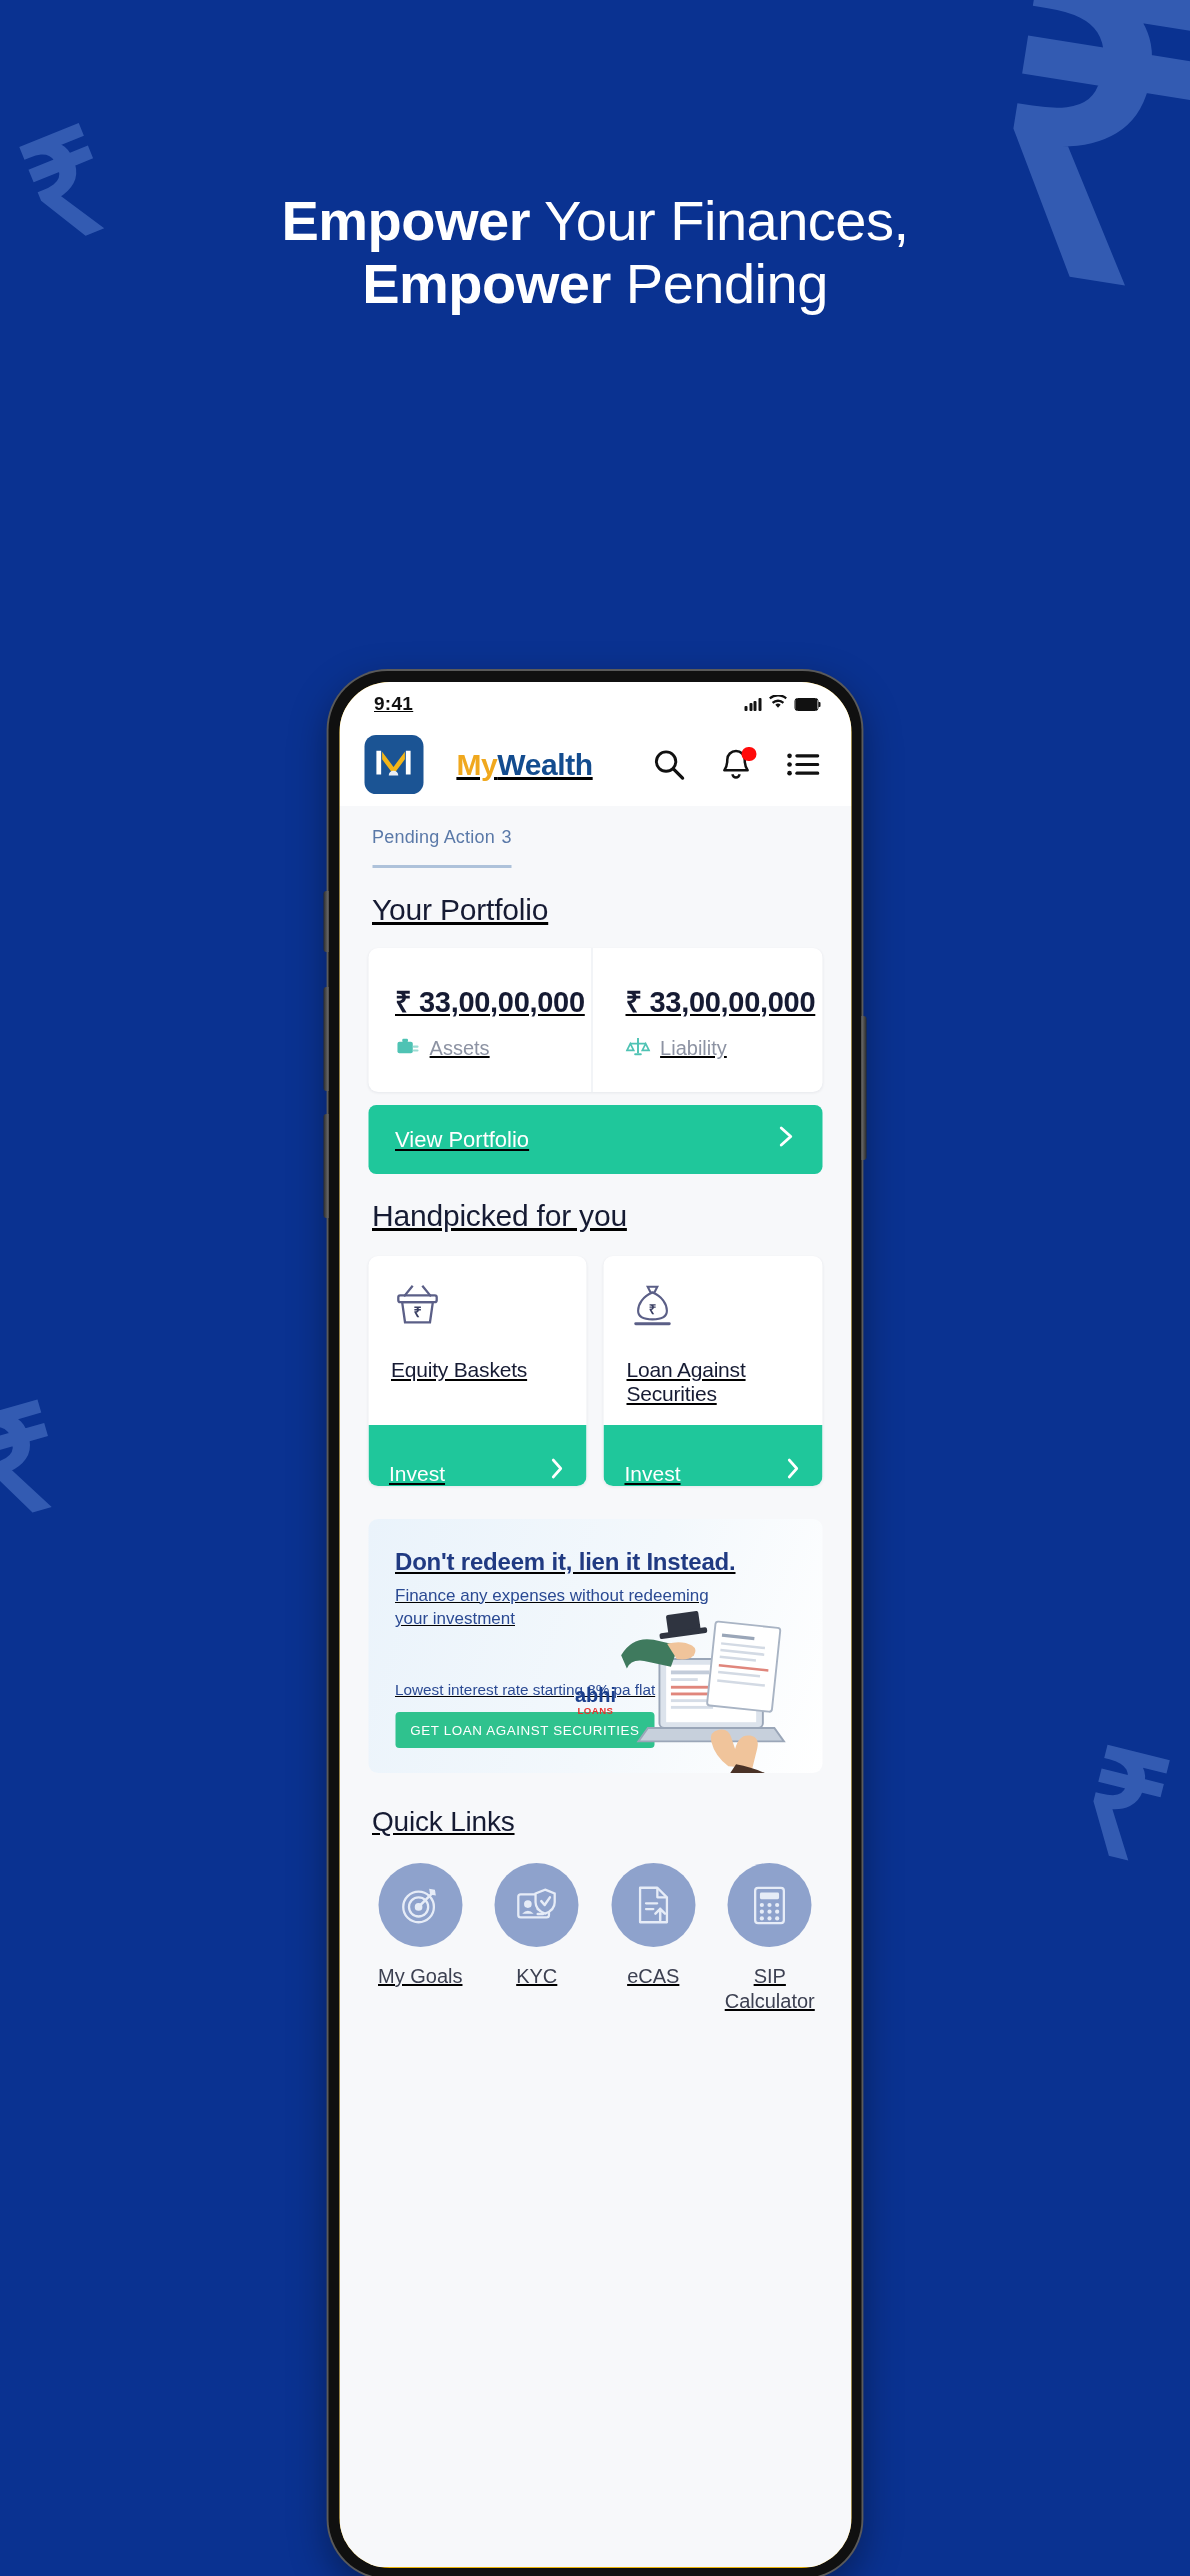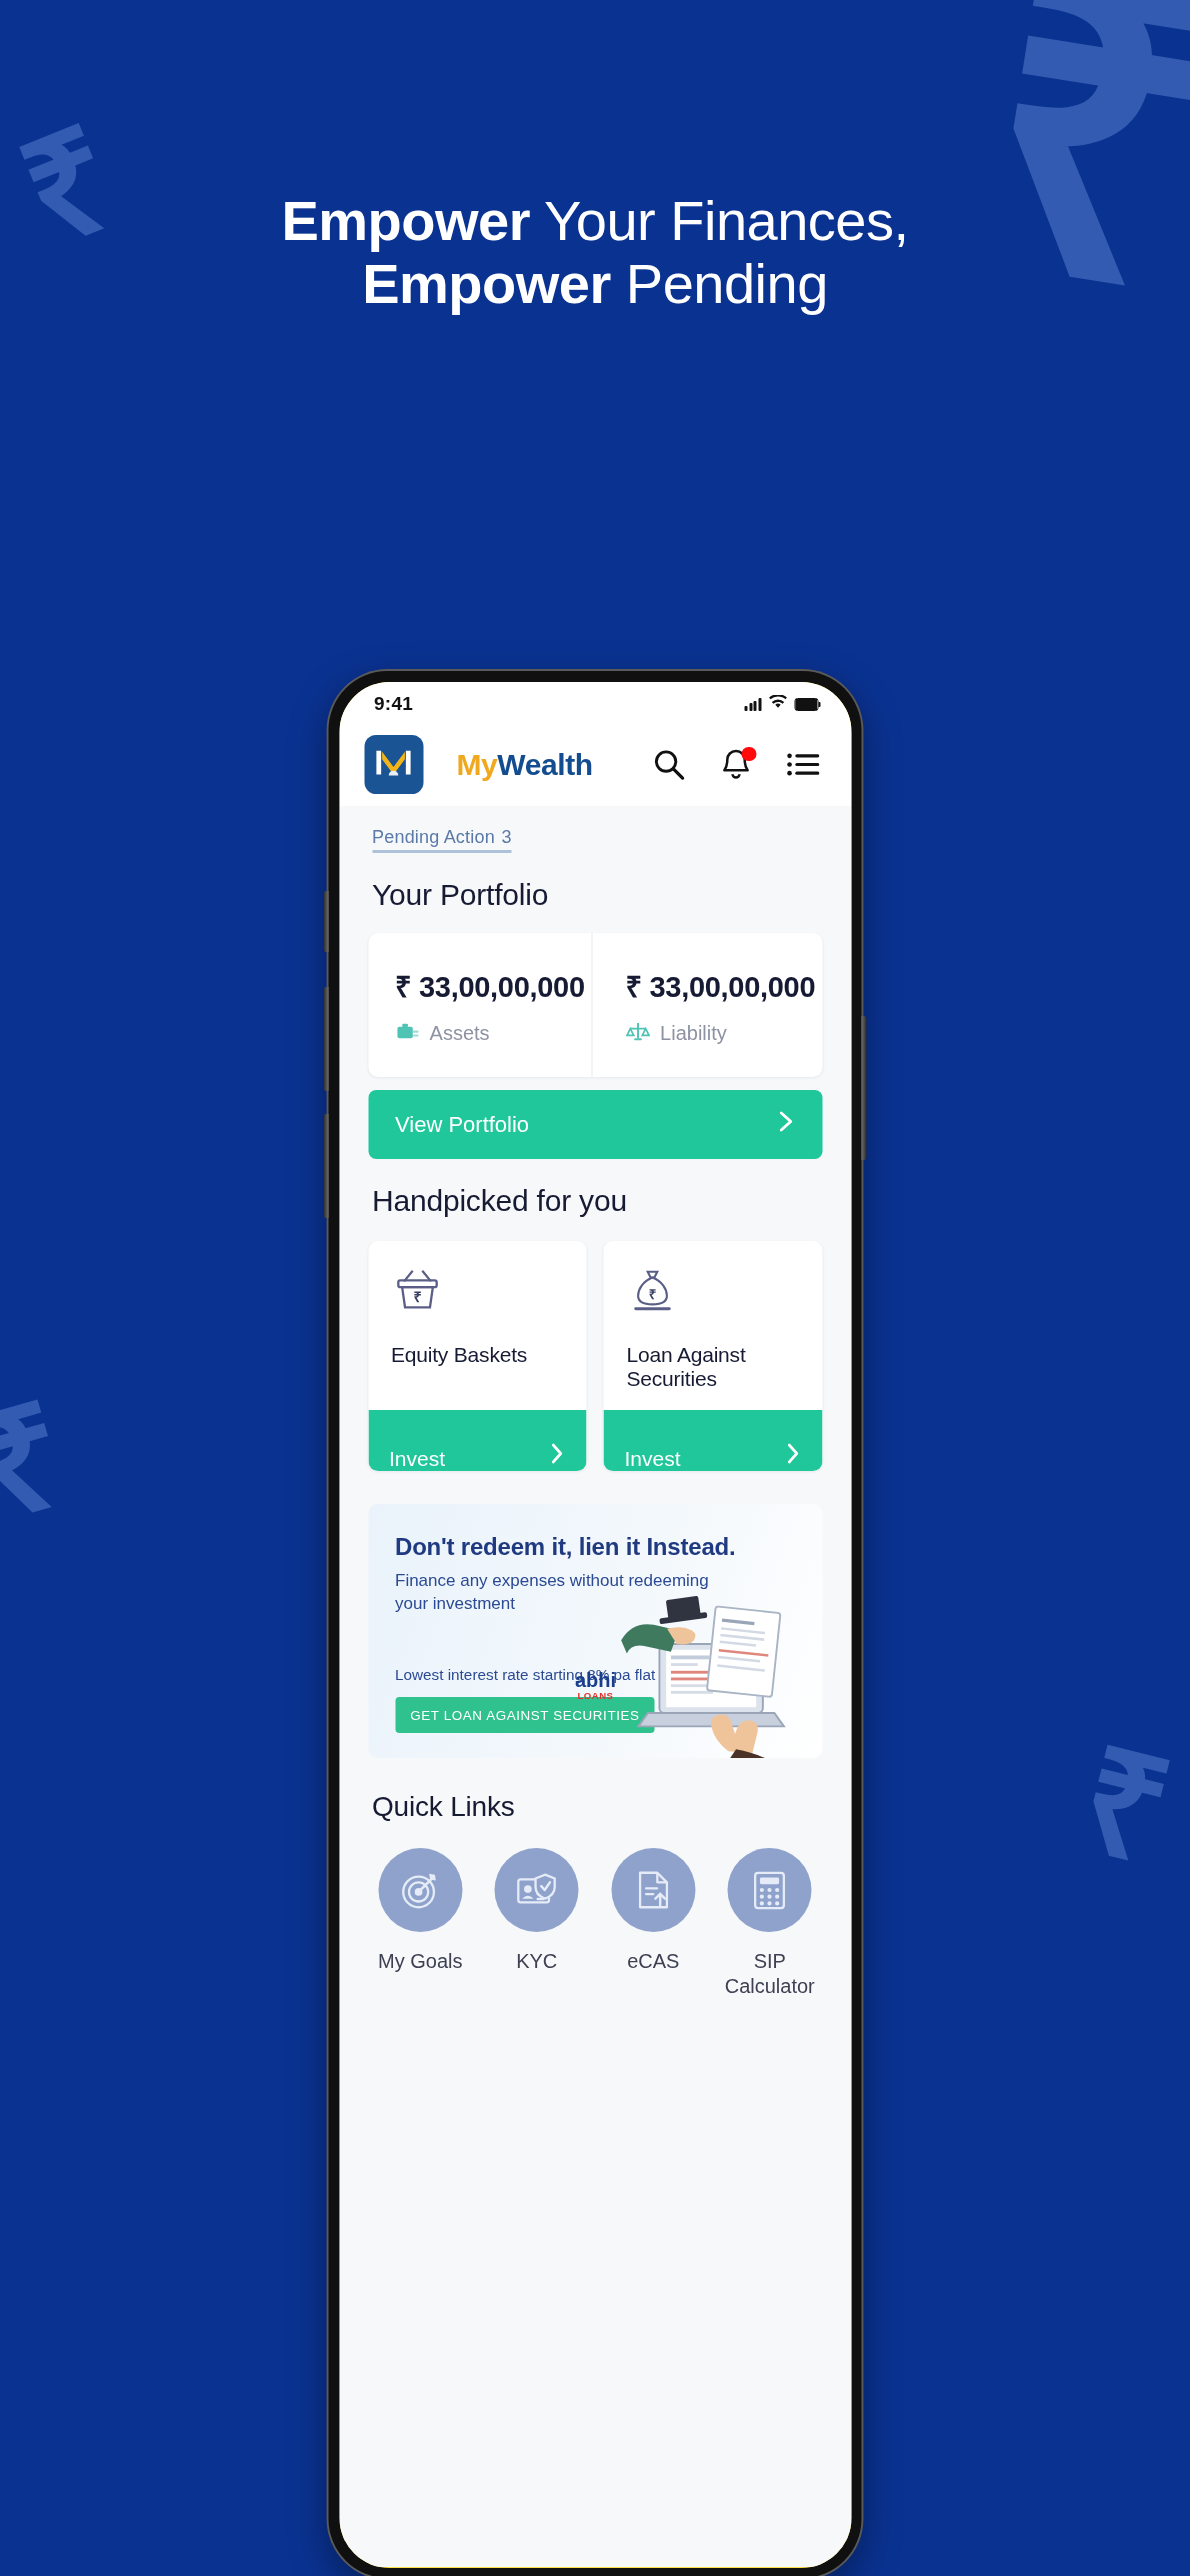--- a/index.html
+++ b/index.html
@@ -43,24 +43,25 @@
   }
   .phone::before { top:220px;  height:61px; }
   .phone::after  { top:316px;  height:104px; }
   .side-btn-3 { position:absolute; left:-4.8px; top:443px; width:4.8px; height:104px;
                 background:linear-gradient(90deg,#2a2a2a,#6e6e6e); border-radius:2.9px 0 0 2.9px; }
   .side-btn-r { position:absolute; right:-4.8px; top:345px; width:4.8px; height:144px;
                 background:linear-gradient(270deg,#2a2a2a,#6e6e6e); border-radius:0 2.9px 2.9px 0; }
 
   .screen {
     width:100%; height:100%;
-    background:#fde047;
+    background:#eab308;
     border-radius:50px;
     overflow:hidden;
     position:relative;
+    text-decoration:underline;
   }
 
   
   .statusbar {
     height:42px; background:#ffffff;
     display:flex; align-items:center; justify-content:space-between;
     padding:3.8px 33px 0 35px;
   }
   .sb-time { font-size:19px; font-weight:700; color:#111; letter-spacing:0.3px; }
   .sb-right { display:flex; align-items:center; gap:6.7px; }
@@ -89,21 +90,21 @@
   .ic { width:38px; height:38px; display:flex; align-items:center; justify-content:center;
         position:relative; }
   .dot { position:absolute; top:1px; right:-1px; width:14.4px; height:14.4px;
          border-radius:50%; background:#FF0B0B; }
 
   
   .body { padding:0 0 9.6px; background:#F7F8FA; height:calc(100% - 125px); }
 
   .tabrow { padding:21px 33px 0; }
   .tab { display:inline-block; font-size:18px; color:#5A79A8;
-         padding-bottom:2px; border-bottom:3.8px solid #AEC2DA; letter-spacing:0.2px; }
+         padding-bottom:17px; border-bottom:3.8px solid #AEC2DA; letter-spacing:0.2px; }
   .tab b { font-weight:400; margin-left:6.7px; }
 
   .sec-title { font-size:30px; color:#161B33; font-weight:400;
                padding:25px 33px 0; letter-spacing:-0.2px; }
 
   
   .pcard { margin:21px 29px 0; background:#fff; border-radius:9.6px;
            display:flex; overflow:hidden; box-shadow:0 1px 2.9px rgba(20,30,60,.07); }
   .pcol { flex:1; padding:33px 0 29px 27px; }
   .pcol + .pcol { border-left:1px solid #E6EAF0; padding-left:33px; }

